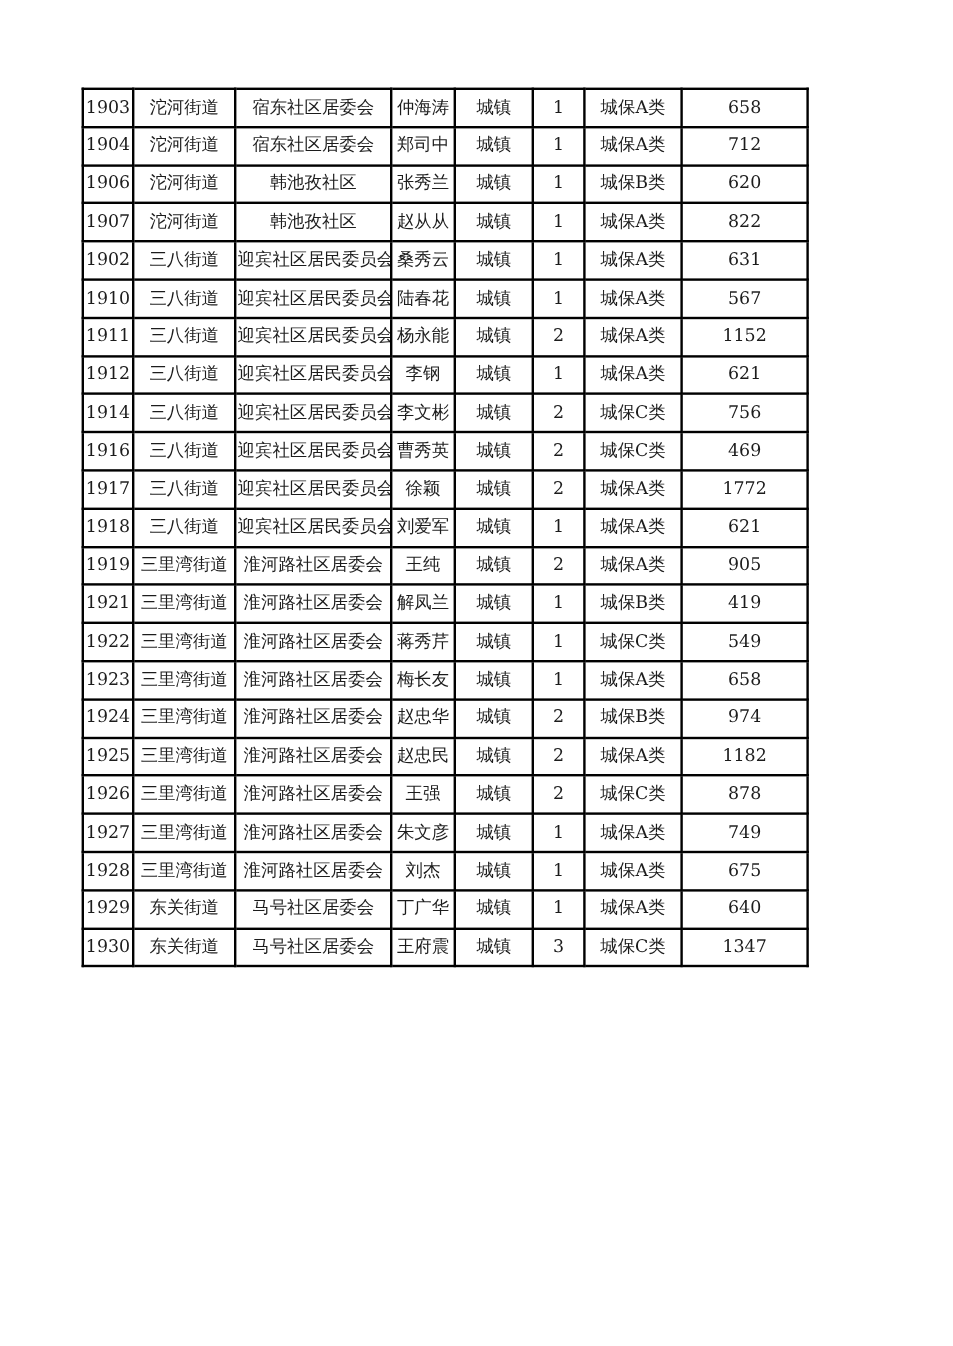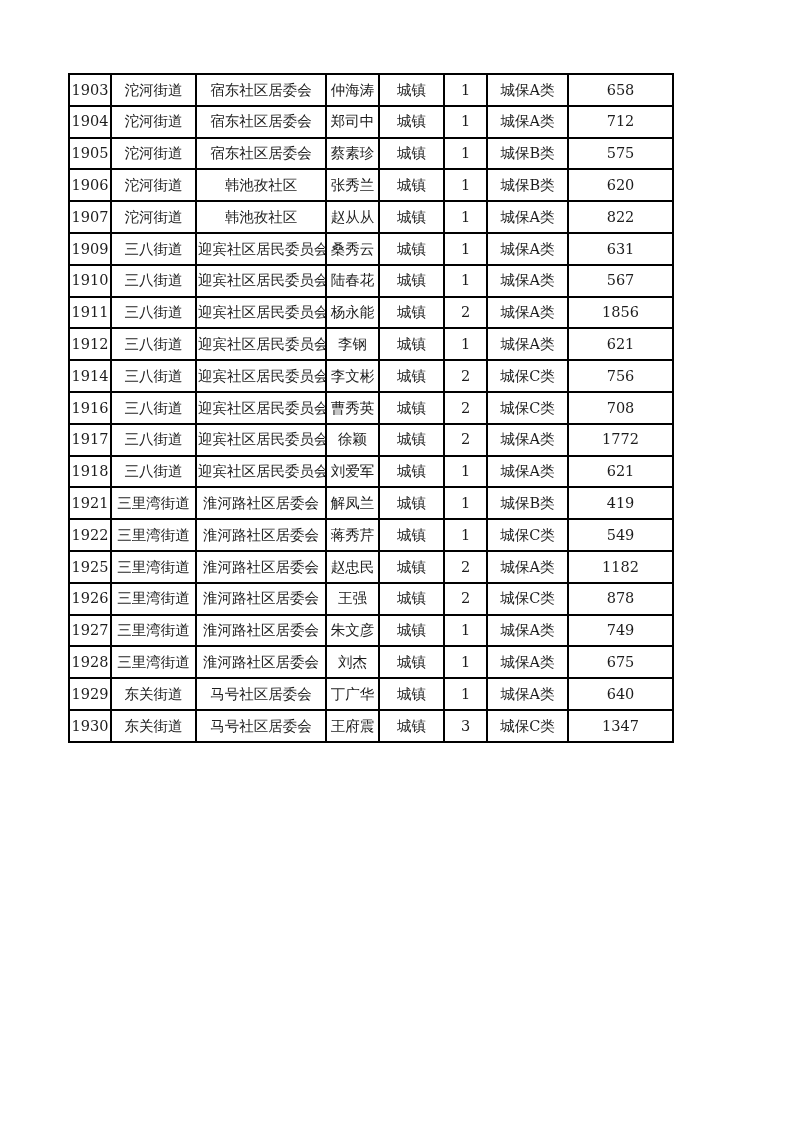--- a/index.html
+++ b/index.html
@@ -73,51 +73,41 @@
           <td>1904</td>
           <td>沱河街道</td>
           <td>宿东社区居委会</td>
           <td>郑司中</td>
           <td>城镇</td>
           <td>1</td>
           <td>城保A类</td>
           <td>712</td>
         </tr>
         <tr>
-          <td>1905</td>
-          <td>沱河街道</td>
-          <td>宿东社区居委会</td>
-          <td>蔡素珍</td>
-          <td>城镇</td>
-          <td>1</td>
-          <td>城保B类</td>
-          <td>575</td>
-        </tr>
-        <tr>
           <td>1906</td>
           <td>沱河街道</td>
           <td>韩池孜社区</td>
           <td>张秀兰</td>
           <td>城镇</td>
           <td>1</td>
           <td>城保B类</td>
           <td>620</td>
         </tr>
         <tr>
           <td>1907</td>
           <td>沱河街道</td>
           <td>韩池孜社区</td>
           <td>赵从从</td>
           <td>城镇</td>
           <td>1</td>
           <td>城保A类</td>
           <td>822</td>
         </tr>
         <tr>
-          <td>1909</td>
+          <td>1902</td>
           <td>三八街道</td>
           <td>迎宾社区居民委员会</td>
           <td>桑秀云</td>
           <td>城镇</td>
           <td>1</td>
           <td>城保A类</td>
           <td>631</td>
         </tr>
         <tr>
           <td>1910</td>
@@ -130,21 +120,21 @@
           <td>567</td>
         </tr>
         <tr>
           <td>1911</td>
           <td>三八街道</td>
           <td>迎宾社区居民委员会</td>
           <td>杨永能</td>
           <td>城镇</td>
           <td>2</td>
           <td>城保A类</td>
-          <td>1856</td>
+          <td>1152</td>
         </tr>
         <tr>
           <td>1912</td>
           <td>三八街道</td>
           <td>迎宾社区居民委员会</td>
           <td>李钢</td>
           <td>城镇</td>
           <td>1</td>
           <td>城保A类</td>
           <td>621</td>
@@ -160,61 +150,91 @@
           <td>756</td>
         </tr>
         <tr>
           <td>1916</td>
           <td>三八街道</td>
           <td>迎宾社区居民委员会</td>
           <td>曹秀英</td>
           <td>城镇</td>
           <td>2</td>
           <td>城保C类</td>
-          <td>708</td>
+          <td>469</td>
         </tr>
         <tr>
           <td>1917</td>
           <td>三八街道</td>
           <td>迎宾社区居民委员会</td>
           <td>徐颖</td>
           <td>城镇</td>
           <td>2</td>
           <td>城保A类</td>
           <td>1772</td>
         </tr>
         <tr>
           <td>1918</td>
           <td>三八街道</td>
           <td>迎宾社区居民委员会</td>
           <td>刘爱军</td>
           <td>城镇</td>
           <td>1</td>
           <td>城保A类</td>
           <td>621</td>
+        </tr>
+        <tr>
+          <td>1919</td>
+          <td>三里湾街道</td>
+          <td>淮河路社区居委会</td>
+          <td>王纯</td>
+          <td>城镇</td>
+          <td>2</td>
+          <td>城保A类</td>
+          <td>905</td>
         </tr>
         <tr>
           <td>1921</td>
           <td>三里湾街道</td>
           <td>淮河路社区居委会</td>
           <td>解凤兰</td>
           <td>城镇</td>
           <td>1</td>
           <td>城保B类</td>
           <td>419</td>
         </tr>
         <tr>
           <td>1922</td>
           <td>三里湾街道</td>
           <td>淮河路社区居委会</td>
           <td>蒋秀芹</td>
           <td>城镇</td>
           <td>1</td>
           <td>城保C类</td>
           <td>549</td>
+        </tr>
+        <tr>
+          <td>1923</td>
+          <td>三里湾街道</td>
+          <td>淮河路社区居委会</td>
+          <td>梅长友</td>
+          <td>城镇</td>
+          <td>1</td>
+          <td>城保A类</td>
+          <td>658</td>
+        </tr>
+        <tr>
+          <td>1924</td>
+          <td>三里湾街道</td>
+          <td>淮河路社区居委会</td>
+          <td>赵忠华</td>
+          <td>城镇</td>
+          <td>2</td>
+          <td>城保B类</td>
+          <td>974</td>
         </tr>
         <tr>
           <td>1925</td>
           <td>三里湾街道</td>
           <td>淮河路社区居委会</td>
           <td>赵忠民</td>
           <td>城镇</td>
           <td>2</td>
           <td>城保A类</td>
           <td>1182</td>

